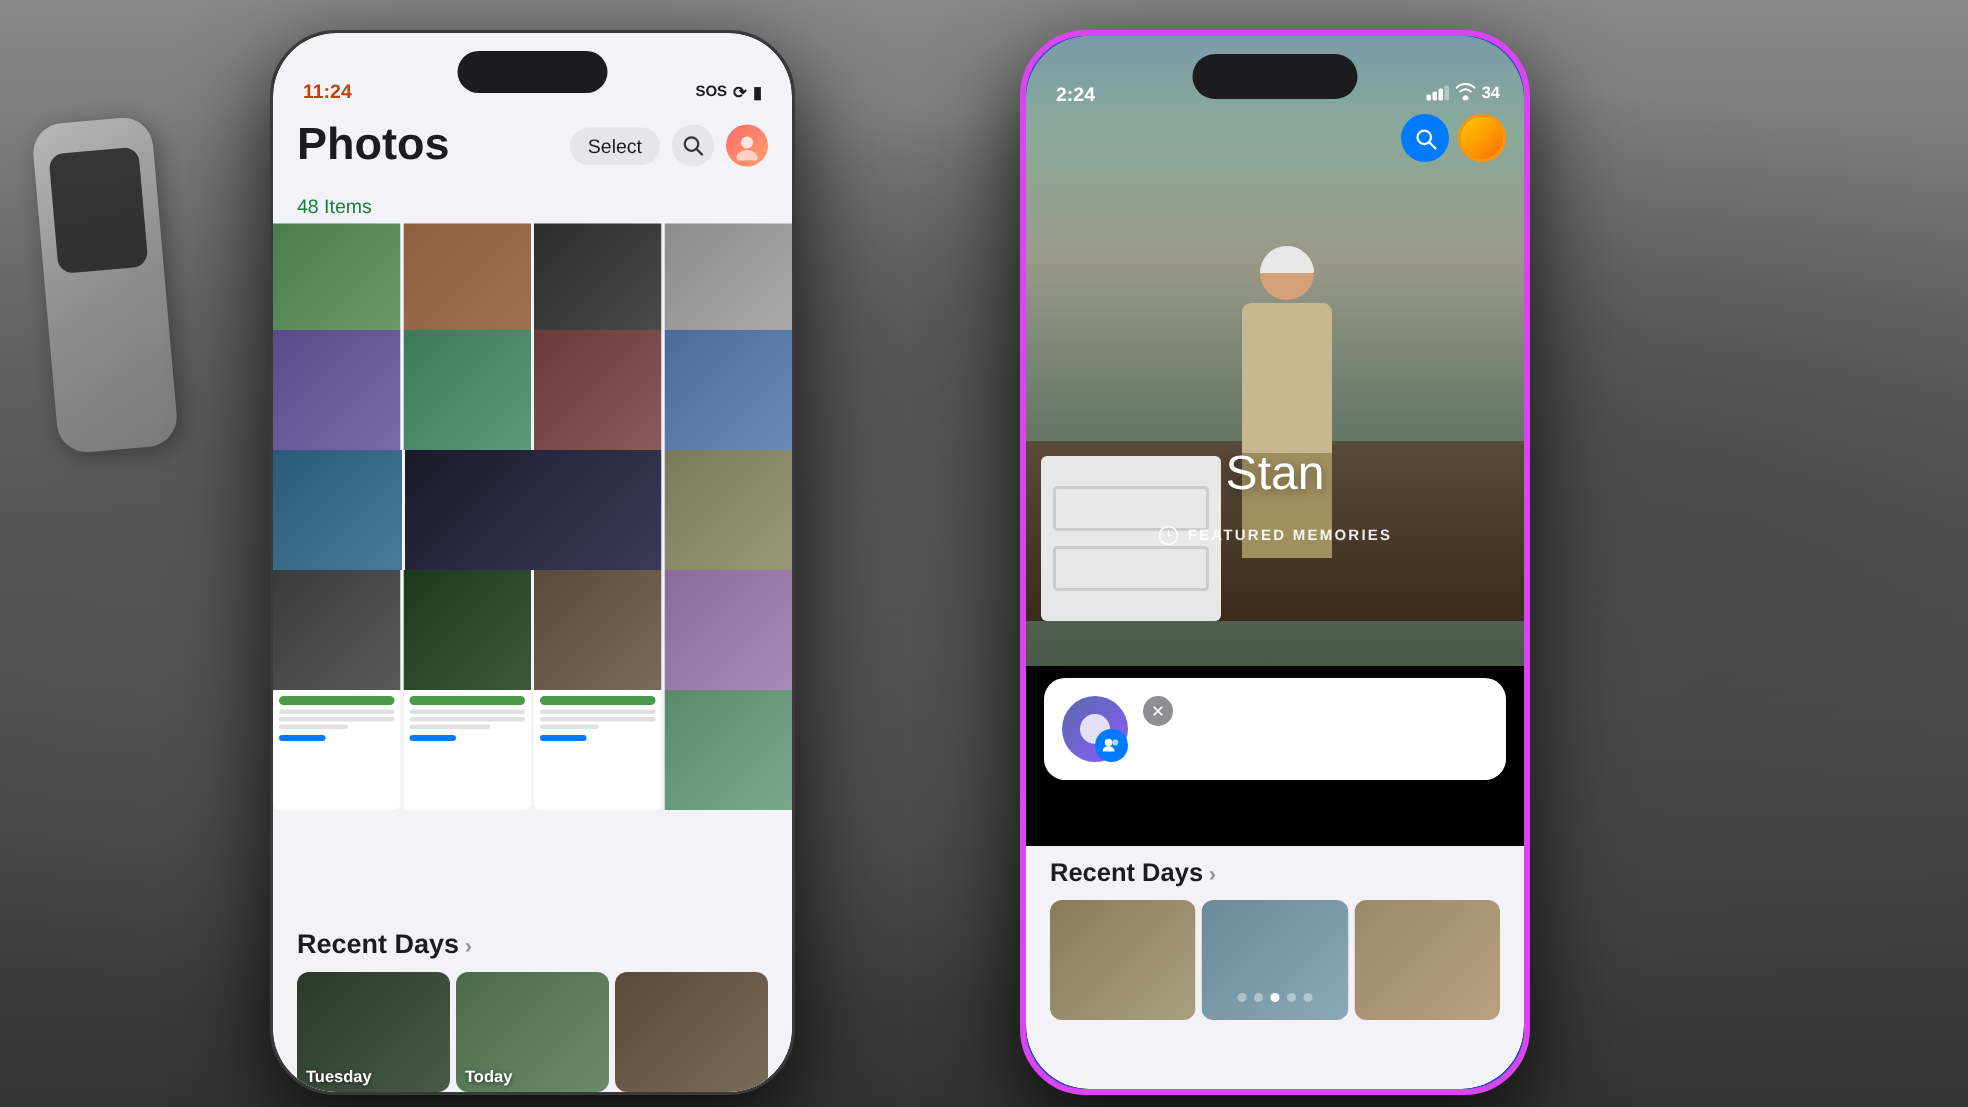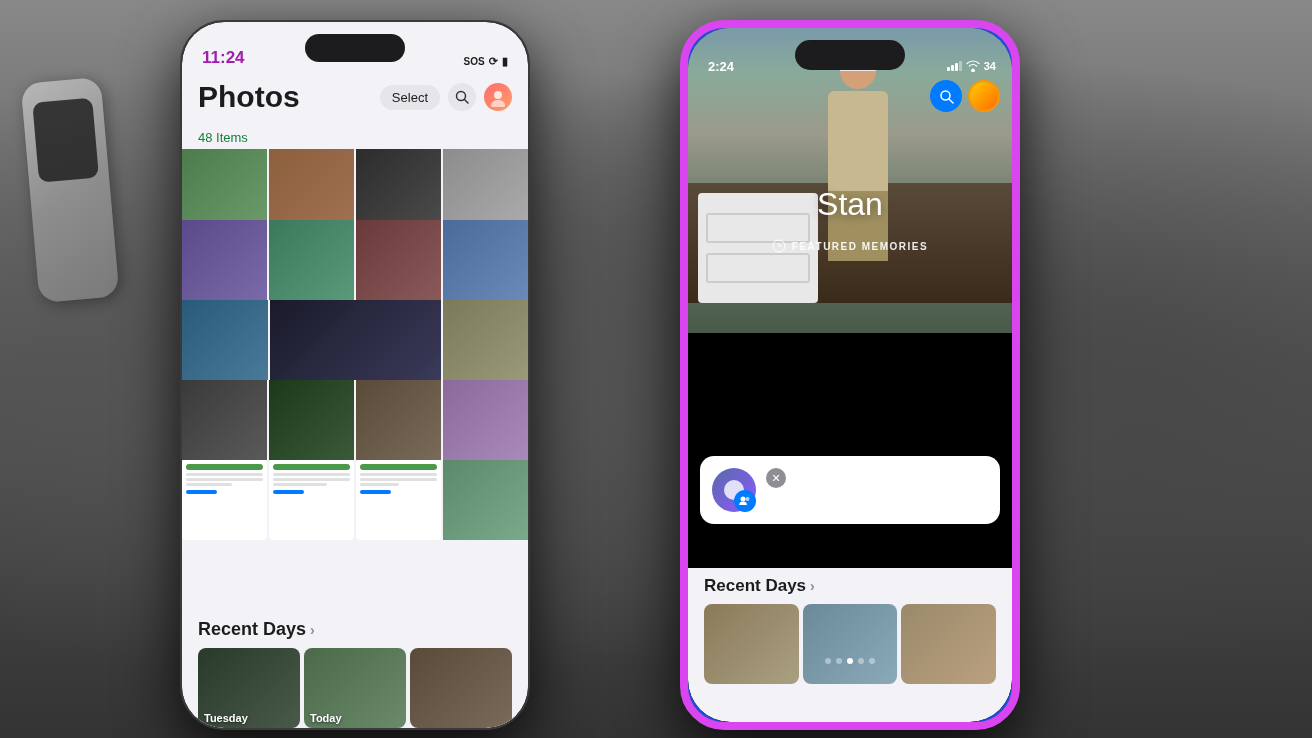--- a/index.html
+++ b/index.html
@@ -75,23 +75,23 @@
       right: 0;
       height: 50px;
       display: flex;
       align-items: flex-end;
       padding-bottom: 4px;
       padding-left: 20px;
       padding-right: 20px;
       z-index: 9;
     }
     .status-time-left {
-      font-size: 17px;
+      font-size: 13px;
       font-weight: 600;
-      color: #a21caf;
+      color: #c2410c;
     }
     .status-right-left {
       margin-left: auto;
       display: flex;
       gap: 4px;
       align-items: center;
       font-size: 11px;
       color: #1c1c1e;
       font-weight: 600;
     }
@@ -258,21 +258,21 @@
       border-radius: 2px;
     }
 
     
     .phone-right {
       left: 680px;
       top: 20px;
       width: 340px;
       height: 710px;
       background: #1d4ed8;
-      border: 8px solid #d946ef;
+      border: 4px solid #d946ef;
     }
 
     
     .dynamic-island-right {
       position: absolute;
       top: 12px;
       left: 50%;
       transform: translateX(-50%);
       width: 110px;
       height: 30px;
@@ -325,21 +325,21 @@
       color: white;
       font-weight: 600;
     }
 
     
     .hero-photo {
       position: absolute;
       top: 0;
       left: 0;
       right: 0;
-      height: 305px;
+      height: 420px;
       background: linear-gradient(180deg, #8a9aaa 0%, #9aaa8a 20%, #6a7a8a 40%, #5a6a5a 60%, #7a8a7a 100%);
       overflow: hidden;
     }
 
     .stan-name {
       position: absolute;
       bottom: 110px;
       left: 0;
       right: 0;
       text-align: center;

